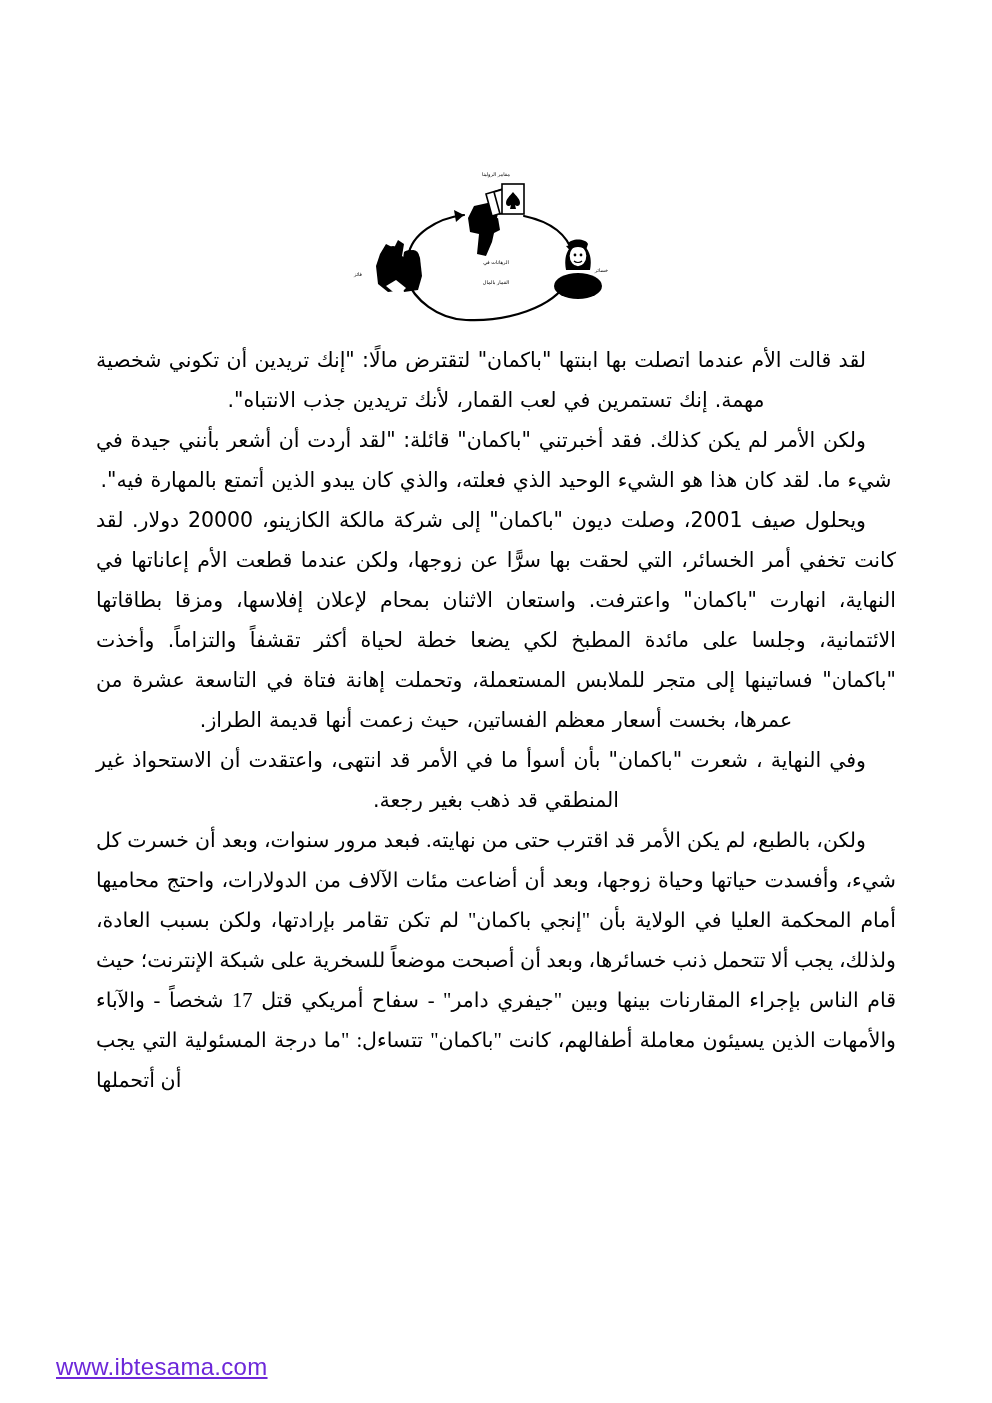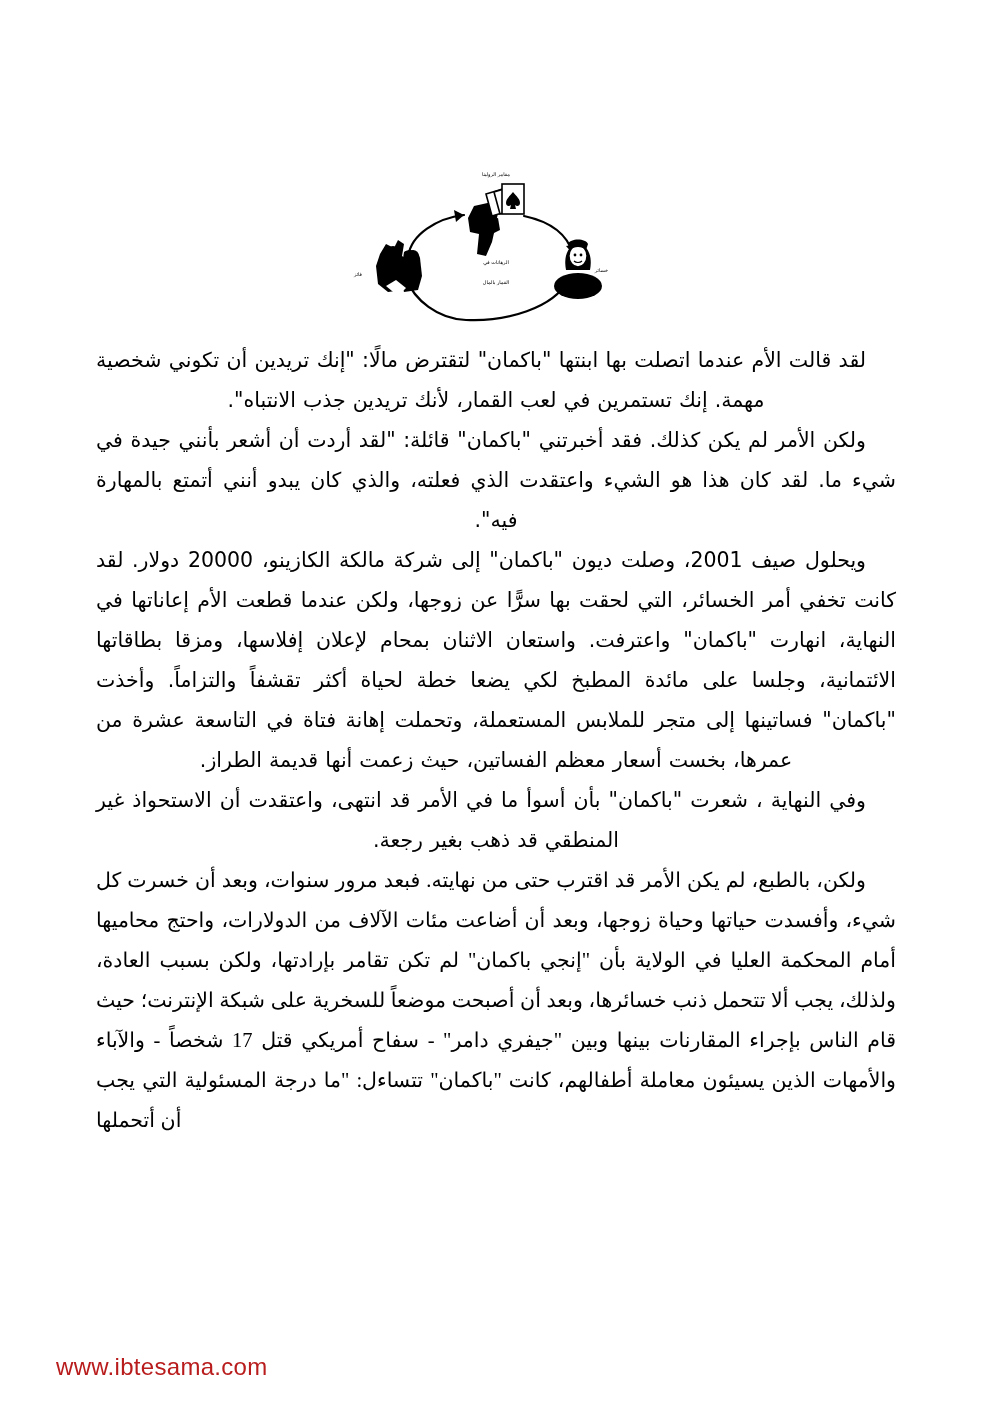--- a/index.html
+++ b/index.html
@@ -69,25 +69,26 @@
   }
   p.para.tight { text-align-last: left; font-family: Liberation Serif, serif; }
 
   
   .watermark {
     position: absolute;
     left: 56px;
     bottom: 22px;
     font-family: "Liberation Sans", sans-serif;
     font-size: 24px;
-    color: #b91c1c;
+    color: #6d28d9;
     letter-spacing: 0.3px;
     direction: ltr;
     user-select: none;
     white-space: nowrap;
+    text-decoration: underline;
   }
 
   .fig-label {
     font-size: 5px;
     fill: #000;
     font-family: "DejaVu Sans", sans-serif;
   }
 </style>
 </head>
 <body>
@@ -149,20 +150,20 @@
         <text class="fig-label" x="16" y="116" text-anchor="start">فائز</text>
         <text class="fig-label" x="262" y="112" text-anchor="start">خسائر</text>
         <text class="fig-label" x="150" y="104" text-anchor="middle">الرهانات في</text>
         <text class="fig-label" x="150" y="124" text-anchor="middle">القمار بالمال</text>
       </svg>
     </div>
   </div>
 
   <div class="content">
     <p class="para">لقد قالت الأم عندما اتصلت بها ابنتها "باكمان" لتقترض مالًا: "إنك تريدين أن تكوني شخصية مهمة. إنك تستمرين في لعب القمار، لأنك تريدين جذب الانتباه".</p>
-    <p class="para">ولكن الأمر لم يكن كذلك. فقد أخبرتني "باكمان" قائلة: "لقد أردت أن أشعر بأنني جيدة في شيء ما. لقد كان هذا هو الشيء واعتقدت الذي فعلته، والذي كان يبدو أنني أتمتع بالمهارة فيه".</p>
+    <p class="para">ولكن الأمر لم يكن كذلك. فقد أخبرتني "باكمان" قائلة: "لقد أردت أن أشعر بأنني جيدة في شيء ما. لقد كان هذا هو الشيء الوحيد الذي فعلته، والذي كان يبدو الذين أتمتع بالمهارة فيه".</p>
     <p class="para">ويحلول صيف 2001، وصلت ديون "باكمان" إلى شركة مالكة الكازينو، 20000 دولار. لقد كانت تخفي أمر الخسائر، التي لحقت بها سرًّا عن زوجها، ولكن عندما قطعت الأم إعاناتها في النهاية، انهارت "باكمان" واعترفت. واستعان الاثنان بمحام لإعلان إفلاسها، ومزقا بطاقاتها الائتمانية، وجلسا على مائدة المطبخ لكي يضعا خطة لحياة أكثر تقشفاً والتزاماً. وأخذت "باكمان" فساتينها إلى متجر للملابس المستعملة، وتحملت إهانة فتاة في التاسعة عشرة من عمرها، بخست أسعار معظم الفساتين، حيث زعمت أنها قديمة الطراز.</p>
     <p class="para">وفي النهاية ، شعرت "باكمان" بأن أسوأ ما في الأمر قد انتهى، واعتقدت أن الاستحواذ غير المنطقي قد ذهب بغير رجعة.</p>
     <p class="para tight">ولكن، بالطبع، لم يكن الأمر قد اقترب حتى من نهايته. فبعد مرور سنوات، وبعد أن خسرت كل شيء، وأفسدت حياتها وحياة زوجها، وبعد أن أضاعت مئات الآلاف من الدولارات، واحتج محاميها أمام المحكمة العليا في الولاية بأن "إنجي باكمان" لم تكن تقامر بإرادتها، ولكن بسبب العادة، ولذلك، يجب ألا تتحمل ذنب خسائرها، وبعد أن أصبحت موضعاً للسخرية على شبكة الإنترنت؛ حيث قام الناس بإجراء المقارنات بينها وبين "جيفري دامر" - سفاح أمريكي قتل 17 شخصاً - والآباء والأمهات الذين يسيئون معاملة أطفالهم، كانت "باكمان" تتساءل: "ما درجة المسئولية التي يجب أن أتحملها</p>
   </div>
 
   <div class="watermark">www.ibtesama.com</div>
 </div>
 
 </body></html>

